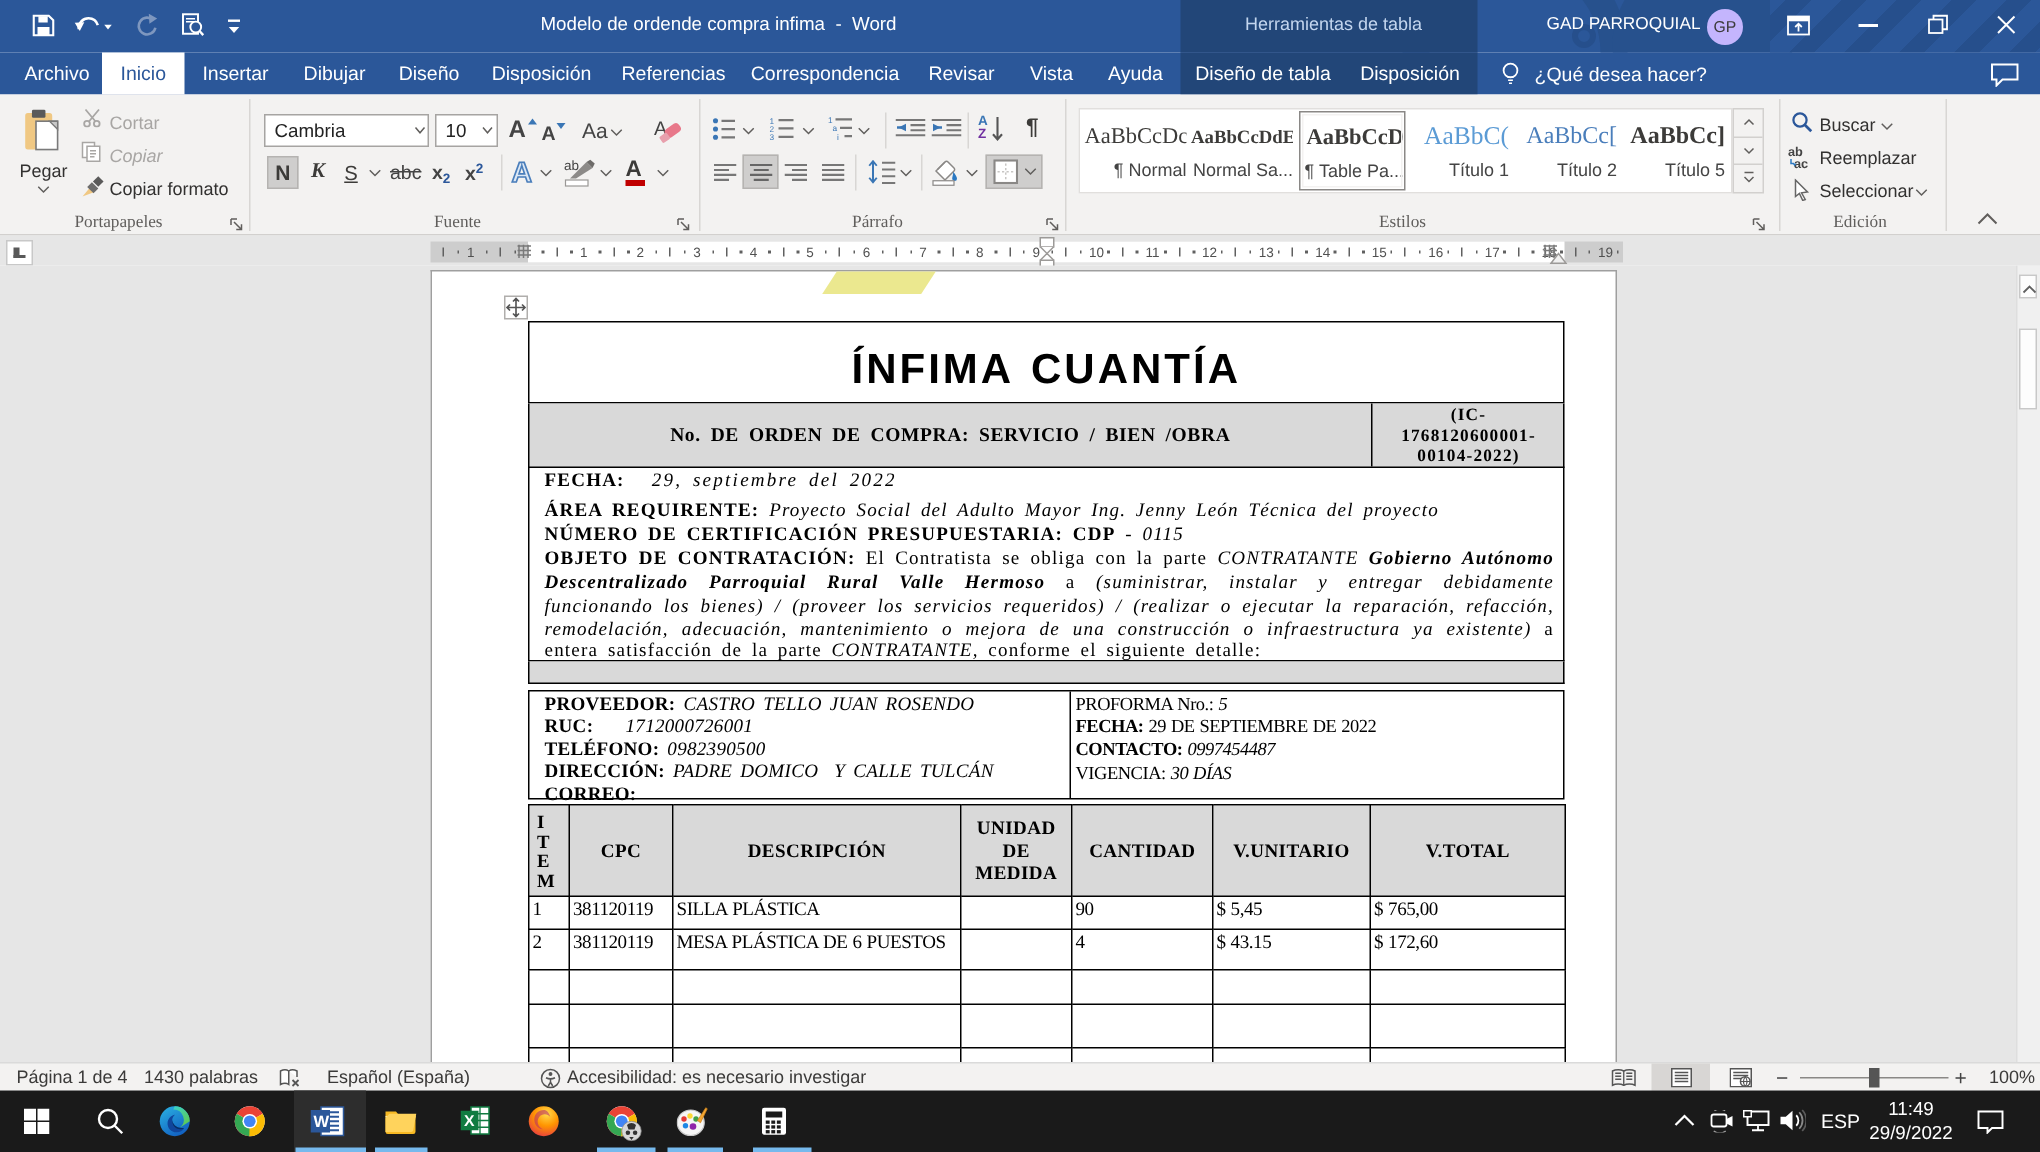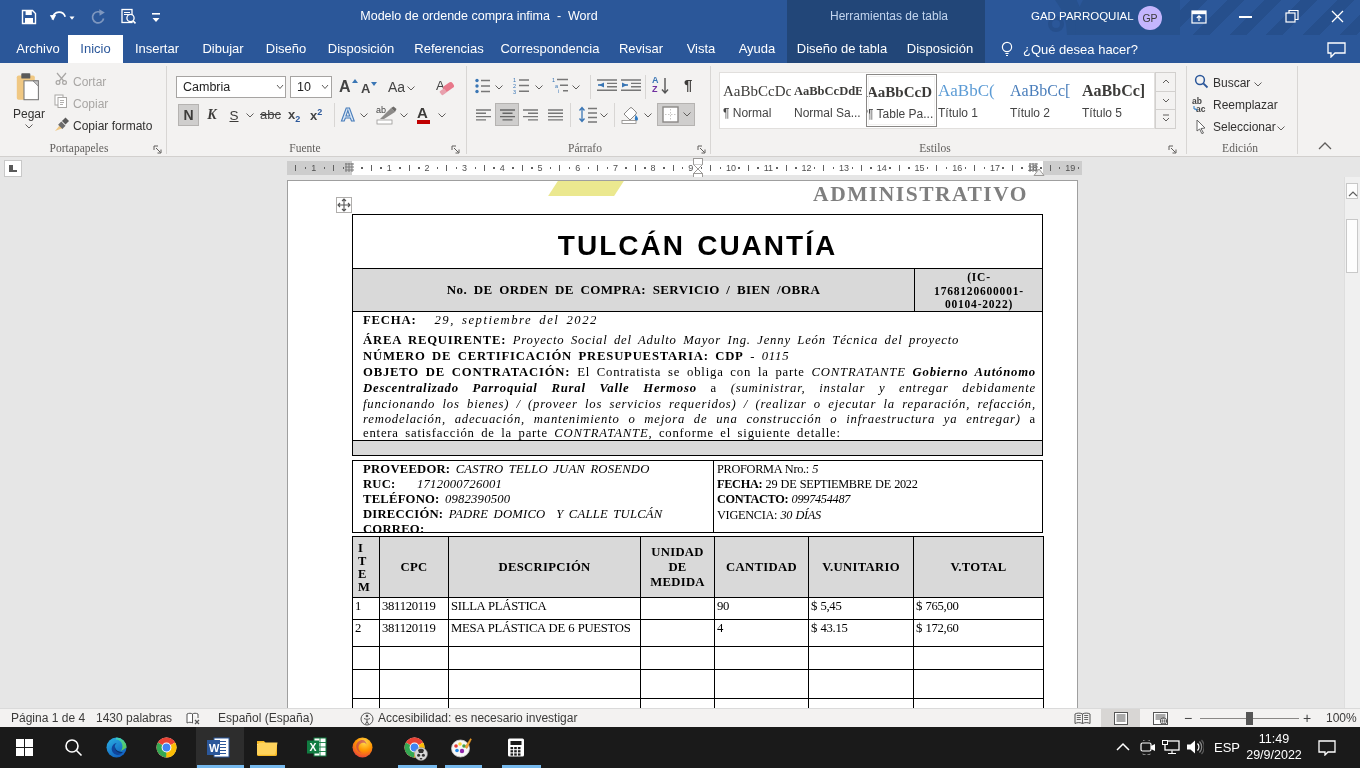--- a/index.html
+++ b/index.html
@@ -21,21 +21,21 @@
   .vsep { position:absolute; top:3px; height:88px; width:1px; background:#d8d6d4; }
   .vsep2 { position:absolute; width:1px; background:#d8d6d4; }
   .grplbl { position:absolute; text-align:center; font-size:11.5px; color:#605e5c;font-family:Liberation Serif, serif; }
   .combo { position:absolute; height:22px; background:#fff; border:1px solid #a6a4a2; font-size:12.5px; color:#222; padding:3px 0 0 6px; }
   .bigA { font-size:16px; color:#444; font-weight:bold; }
   .cara { position:absolute; width:0; height:0; border-left:3.5px solid transparent; border-right:3.5px solid transparent; }
   .cara.up { border-bottom:4.5px solid #3a76b5; right:-7px; top:1px; }
   .cara.dn { border-top:4.5px solid #3a76b5; right:-7px; top:1px; }
   .tbtn { position:absolute; display:flex; align-items:center; justify-content:center; color:#3c3b39; }
   .tbtn.sel { background:#cfcecd; border:1px solid #b5b3b1; }
-  .styit { position:absolute; top:11px; width:68px; height:53px; text-align:left; color:#3c3b39; }
+  .styit { position:absolute; top:11px; width:68px; height:53px; text-align:right; color:#3c3b39; }
   .styit .samp { font-family:"Liberation Serif",serif; height:32px; line-height:34px; white-space:nowrap; overflow:hidden; }
   .styit .slab { font-size:12px; color:#444; }
   
   .doc { font-family:"Liberation Serif",serif; color:#000; font-size:13px; letter-spacing:.8px; word-spacing:2.5px; line-height:15.5px; }
   .doc .row { position:relative; }
   .pv { letter-spacing:.2px; word-spacing:2px; }
   #tbl1 { font-family:"Liberation Serif",serif; }
   .jline { left:10px; width:673px; text-align:justify; text-align-last:justify; }
   .c { border:1px solid #000; padding:1px 2px 0 2px; vertical-align:top; font-family:"Liberation Serif",serif; white-space:nowrap; overflow:hidden; letter-spacing:-0.3px; }
   .hc { text-align:center; vertical-align:middle; font-weight:bold; letter-spacing:.3px !important; }
@@ -148,21 +148,21 @@
       <path d="M2 1 L8.7 9 M11 1 L4.3 9" stroke="#a8a6a4" stroke-width="1.2" fill="none"></path>
       <circle cx="3" cy="10.5" r="1.9" fill="none" stroke="#a8a6a4" stroke-width="1.2"></circle>
       <circle cx="9.5" cy="10.5" r="1.9" fill="none" stroke="#a8a6a4" stroke-width="1.2"></circle>
     </svg>
     <div class="abs" style="left:73px;top:12px;color:#a8a6a4;">Cortar</div>
     <svg class="abs" style="left:54px;top:31px" width="14" height="14" viewBox="0 0 14 14">
       <rect x="1" y="1" width="8" height="10" fill="#fff" stroke="#a8a6a4"></rect>
       <rect x="4" y="3.5" width="8.5" height="10" fill="#fff" stroke="#a8a6a4"></rect>
       <path d="M6 6.5 h4 M6 8.5 h4 M6 10.5 h3" stroke="#a8a6a4" stroke-width="0.9"></path>
     </svg>
-    <div class="abs" style="left:73px;top:34px;color:#a8a6a4;">Copiar</div>
+    <div class="abs" style="left:73px;top:34px;color:#a8a6a4;font-style:italic;">Copiar</div>
     <svg class="abs" style="left:53px;top:54px" width="17" height="16" viewBox="0 0 17 16">
       <path d="M2 14 L7 8 L10 11 Z" fill="#f0c883"></path>
       <rect x="6" y="6" width="6" height="4.5" fill="#6d6d6d" transform="rotate(45 9 8)"></rect>
       <rect x="10" y="1.5" width="5" height="5" fill="#5a5a5a" transform="rotate(45 12.5 4)"></rect>
     </svg>
     <div class="abs" style="left:73px;top:56px;">Copiar formato</div>
     <div class="grplbl" style="left:20px;top:79px;width:118px;">Portapapeles</div>
     <svg class="abs" style="left:153px;top:82px" width="9" height="9" viewBox="0 0 9 9">
         <path d="M1 1 h4 M1 1 v4 M3 3 l4.5 4.5 M8 4.5 v3.5 h-3.5" stroke="#605e5c" fill="none"></path>
       </svg>
@@ -496,44 +496,43 @@
       <path d="M1 7.5 L6 1 L11 7.5 Z" fill="#f0f0f0" stroke="#9c9a98"></path>
     </svg>
   </div>
 
   <div class="abs" id="docarea" style="left:0;top:177px;width:1360px;height:531px;background:#e6e6e6;overflow:hidden;">
 
     <div class="abs" style="left:287px;top:3px;width:791px;height:528px;background:#fff;border:1px solid #9f9f9f;border-bottom:none;"></div>
 
     <div class="abs" style="left:553px;top:4px;width:66px;height:15px;background:#ebe88f;transform:skewX(-33deg);"></div>
 
-    <div class="abs" style="left:716px;top:5px;width:312px;text-align:right;font-family:'Liberation Serif',serif;font-weight:bold;font-size:21.5px;color:#7f7f7f;letter-spacing:1.5px;">ADMINISTRATIVO</div>
 
     <div class="abs" style="left:336px;top:20px;width:16px;height:16px;background:#fff;border:1px solid #b0aeac;">
       <svg width="14" height="14" viewBox="0 0 14 14">
           <path d="M7 1 v12 M1 7 h12 M5 3 L7 1 L9 3 M5 11 L7 13 L9 11 M3 5 L1 7 L3 9 M11 5 L13 7 L11 9" stroke="#555" stroke-width="1.1" fill="none"></path>
         </svg>
     </div>
 
     <div class="abs doc" id="tbl1" style="left:352px;top:37px;width:691px;">
       <div class="row" style="height:55px;border:1px solid #000;">
-        <div class="abs" style="left:0;top:23px;width:689px;text-align:center;font-family:'Liberation Sans',sans-serif;font-weight:bold;font-size:28px;letter-spacing:2px;">TULCÁN CUANTÍA</div>
+        <div class="abs" style="left:0;top:23px;width:689px;text-align:center;font-family:'Liberation Sans',sans-serif;font-weight:bold;font-size:28px;letter-spacing:2px;">ÍNFIMA CUANTÍA</div>
       </div>
       <div class="row" style="height:43px;border:1px solid #000;border-top:none;background:#d9d9d9;">
         <div class="abs" style="left:0;top:13px;width:561px;text-align:center;font-weight:bold;font-size:13px;word-spacing:3px;letter-spacing:.4px;">No. DE ORDEN DE COMPRA: SERVICIO / BIEN /OBRA</div>
         <div class="abs" style="left:561px;top:0;width:129px;height:42px;border-left:1px solid #000;text-align:center;font-weight:bold;font-size:11.5px;line-height:13.5px;padding-top:2px;">(IC-<br>1768120600001-<br>00104-2022)</div>
       </div>
       <div class="row" style="height:129px;border:1px solid #000;border-top:none;font-size:12.7px;">
         <div class="abs" style="left:10px;top:1px;"><b>FECHA:</b><i style="margin-left:18px;letter-spacing:1.5px;">29, septiembre del 2022</i></div>
         <div class="abs" style="left:10px;top:21px;"><b>ÁREA REQUIRENTE:</b> <i>Proyecto Social del Adulto Mayor Ing. Jenny León Técnica del proyecto</i></div>
         <div class="abs" style="left:10px;top:37px;"><b>NÚMERO DE CERTIFICACIÓN PRESUPUESTARIA: CDP</b> - <i>0115</i></div>
         <div class="abs jline" style="top:53px;"><b>OBJETO DE CONTRATACIÓN:</b> El Contratista se obliga con la parte <i>CONTRATANTE</i> <b><i>Gobierno Autónomo</i></b></div>
         <div class="abs jline" style="top:69px;"><b><i>Descentralizado Parroquial Rural Valle Hermoso</i></b> a <i>(suministrar, instalar y entregar debidamente</i></div>
         <div class="abs jline" style="top:84.5px;"><i>funcionando los bienes) / (proveer los servicios requeridos) / (realizar o ejecutar la reparación, refacción,</i></div>
-        <div class="abs jline" style="top:100px;"><i>remodelación, adecuación, mantenimiento o mejora de una construcción o infraestructura ya entregar)</i> a</div>
+        <div class="abs jline" style="top:100px;"><i>remodelación, adecuación, mantenimiento o mejora de una construcción o infraestructura ya existente)</i> a</div>
         <div class="abs" style="left:10px;top:114px;">entera satisfacción de la parte <i>CONTRATANTE,</i> conforme el siguiente detalle:</div>
       </div>
       <div class="row" style="height:15px;border:1px solid #000;border-top:none;background:#d9d9d9;"></div>
     </div>
     <div class="abs doc" id="tbl1b" style="left:352px;top:283px;width:691px;height:73px;border:1px solid #000;font-size:12.7px;">
       <div class="abs pv" style="left:10px;top:1px;"><b>PROVEEDOR:</b> <i>CASTRO TELLO JUAN ROSENDO</i></div>
       <div class="abs pv" style="left:10px;top:16px;"><b>RUC:</b>&nbsp;&nbsp;&nbsp; <i>1712000726001</i></div>
       <div class="abs pv" style="left:10px;top:31px;"><b>TELÉFONO:</b> <i>0982390500</i></div>
       <div class="abs pv" style="left:10px;top:46px;"><b>DIRECCIÓN:</b> <i>PADRE DOMICO&nbsp; Y CALLE TULCÁN</i></div>
       <div class="abs pv" style="left:10px;top:61px;"><b>CORREO:</b></div>

